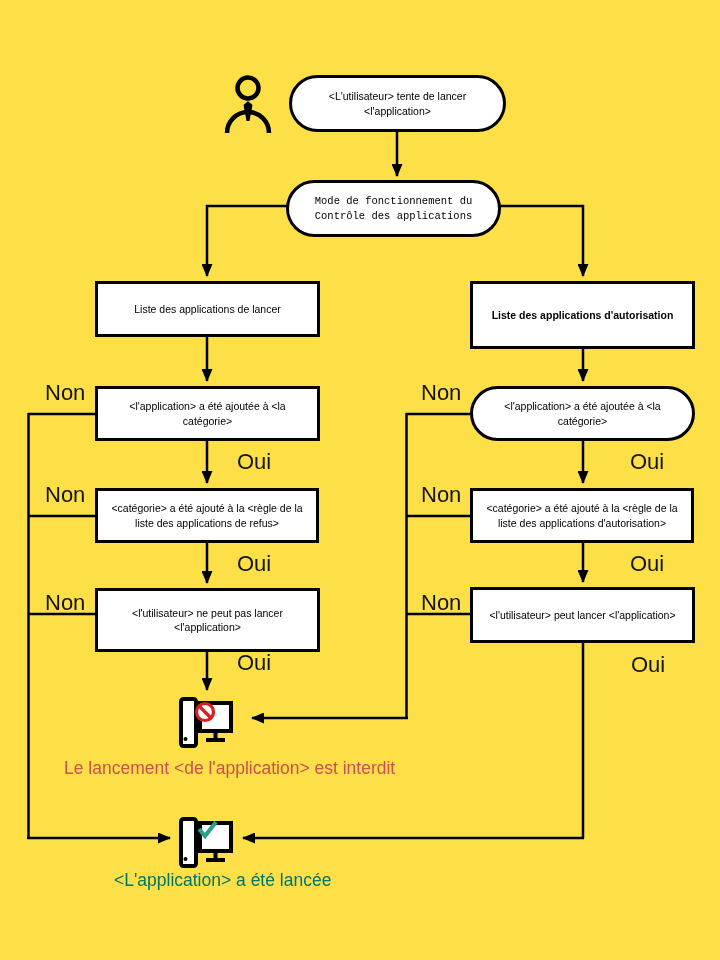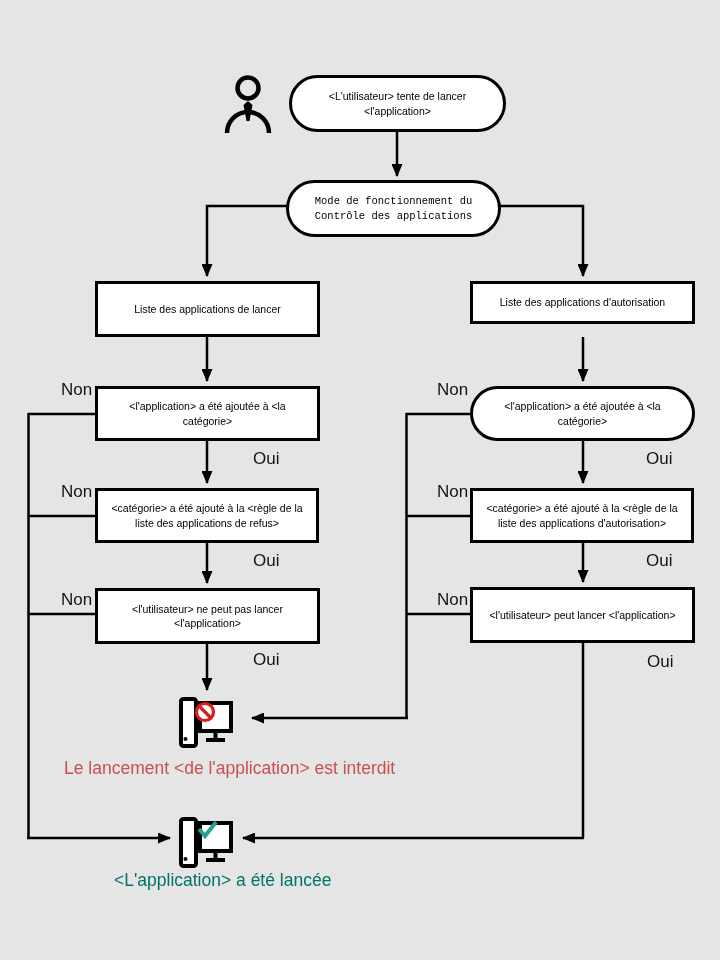--- a/index.html
+++ b/index.html
@@ -1,33 +1,33 @@
 <!DOCTYPE html>
 <html><head>
 <meta charset="utf-8">
 <style>
   html,body{margin:0;padding:0;background:#fff;}
-  #canvas{position:relative;width:720px;height:960px;background:#e5e5e5;overflow:hidden;
+  #canvas{position:relative;width:720px;height:960px;background:#fde047;overflow:hidden;
           font-family:"Liberation Sans","DejaVu Sans",sans-serif;color:#000;}
   #wires{position:absolute;left:0;top:0;width:720px;height:960px;}
   .node{position:absolute;border:3px solid #000;background:#fff;box-sizing:border-box;
         display:flex;align-items:center;justify-content:center;text-align:center;
         font-size:10.5px;line-height:1.35;padding:0 12px;z-index:2;}
   .pill{border-radius:29px;}
   .n-start{left:289px;top:75px;width:217px;height:57px;}
   .n-mode{left:286px;top:180px;width:215px;height:57px;padding:0 5px;font-family:Liberation Mono, monospace;}
   .n-denylist{left:95px;top:281px;width:225px;height:56px;}
-  .n-allowlist{left:470px;top:281px;width:225px;height:43px;}
+  .n-allowlist{left:470px;top:281px;width:225px;height:68px;font-weight:bold;}
   .n-denyapp{left:95px;top:386px;width:225px;height:55px;}
   .n-allowapp{left:470px;top:386px;width:225px;height:55px;border-radius:28px;}
   .n-denycat{left:95px;top:488px;width:224px;height:55px;}
   .n-allowcat{left:470px;top:488px;width:224px;height:55px;}
-  .n-denyuser{left:95px;top:588px;width:225px;height:56px;}
+  .n-denyuser{left:95px;top:588px;width:225px;height:64px;}
   .n-allowuser{left:470px;top:587px;width:225px;height:56px;white-space:nowrap;padding:17px 4px;}
-  .branch{position:absolute;font-size:17px;color:#141414;z-index:2;margin-left:16px;}
+  .branch{position:absolute;font-size:22px;color:#141414;z-index:2;}
   .no-l1{left:45px;top:380px;} .no-l2{left:45px;top:482px;} .no-l3{left:45px;top:590px;}
   .no-r1{left:421px;top:380px;} .no-r2{left:421px;top:482px;} .no-r3{left:421px;top:590px;}
   .yes-l1{left:237px;top:449px;} .yes-l2{left:237px;top:551px;} .yes-l3{left:237px;top:650px;}
   .yes-r1{left:630px;top:449px;} .yes-r2{left:630px;top:551px;} .yes-r3{left:631px;top:652px;}
   .icon-wrap{position:absolute;width:56px;height:56px;z-index:2;}
   .ic-forbidden{left:178px;top:696px;}
   .ic-launched{left:178px;top:816px;}
   .ic-person{left:222px;top:74px;width:52px;height:62px;}
   .result{position:absolute;font-size:17.5px;z-index:2;}
   .r-forbidden{left:64px;top:758px;color:#C9504E;}

